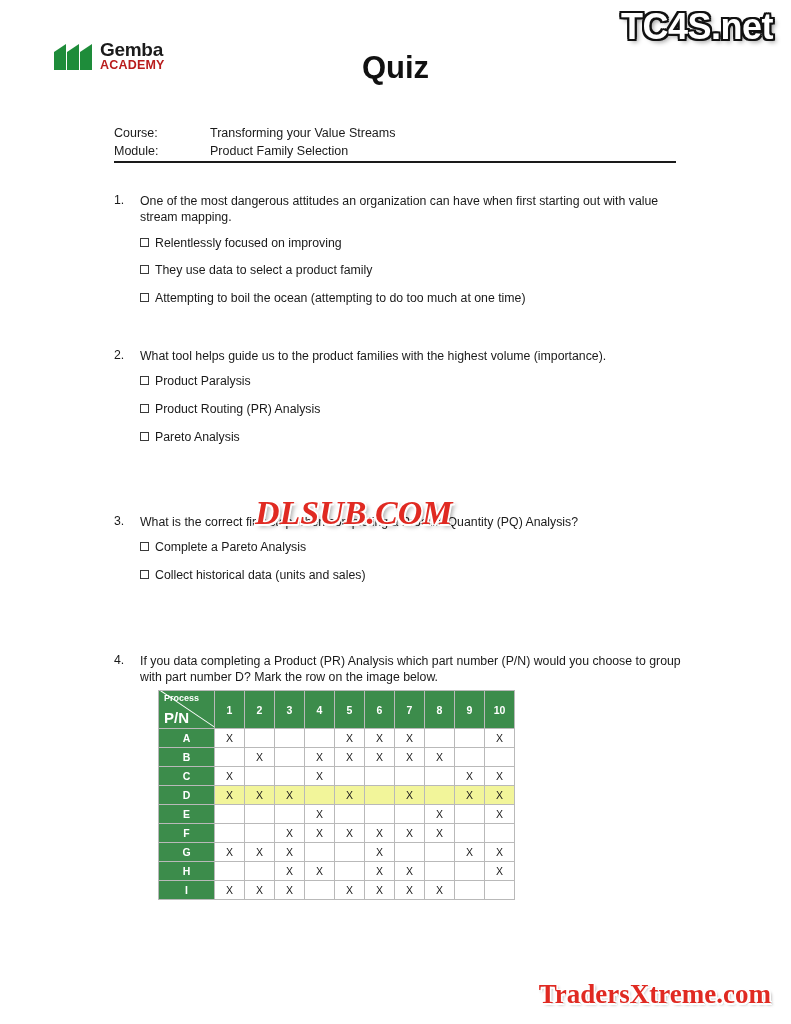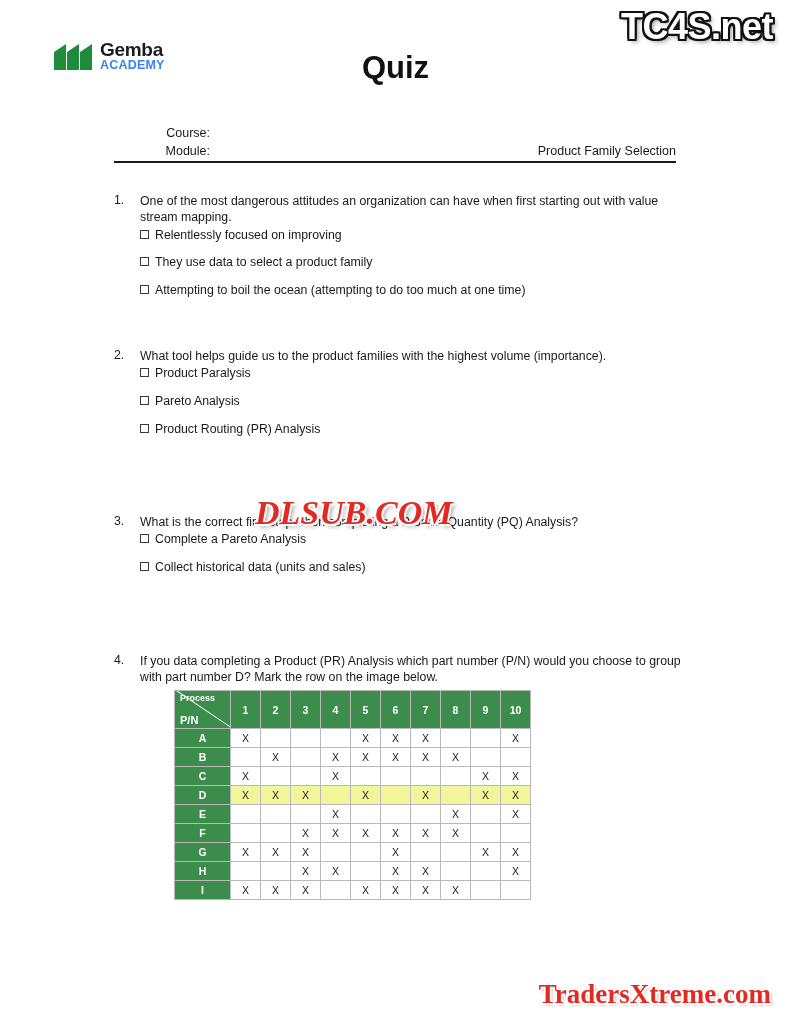--- a/index.html
+++ b/index.html
@@ -87,21 +87,21 @@
   .logo-text { line-height: 1.0; }
   .logo-gemba {
     font-weight: bold;
     font-size: 19px;
     color: #1b1b1b;
     letter-spacing: -0.3px;
   }
   .logo-academy {
     font-weight: bold;
     font-size: 12.5px;
-    color: #3b82f6;
+    color: #b91c1c;
     letter-spacing: 0.2px;
   }
 
   .quiz-title {
     position: absolute;
     left: 0; right: 0;
     top: 50px;
     text-align: center;
     font-size: 31px;
     font-weight: bold;
@@ -113,21 +113,20 @@
     position: absolute;
     left: 114px;
     top: 124px;
     width: 562px;
     font-size: 12.5px;
     color: #1a1a1a;
   }
   .course-row {
     display: flex;
     line-height: 1.45;
-    text-align: right;
   }
   .course-label { width: 96px; flex: none; }
   .course-value { flex: 1; }
   .rule {
     position: absolute;
     left: 114px;
     top: 161px;
     width: 562px;
     height: 2px;
     background: #1a1a1a;
@@ -137,41 +136,41 @@
   .question {
     position: absolute;
     left: 114px;
     width: 575px;
     font-size: 12.3px;
     color: #1a1a1a;
   }
   .q-head { display: flex; }
   .q-num { width: 26px; flex: none; }
   .q-text { flex: 1; line-height: 1.33; }
-  .options { margin-top: 2px; padding-left: 26px; }
+  .options { margin-top: 10px; padding-left: 26px; }
   .option {
     display: flex;
     align-items: flex-start;
     margin-bottom: 13px;
   }
   .checkbox {
     width: 9px;
     height: 9px;
     border: 1px solid #3a3a3a;
     background: #fff;
     flex: none;
     margin-top: 2px;
     margin-right: 6px;
   }
   .opt-label { line-height: 1.2; }
 
   
   .matrix-wrap {
     position: absolute;
-    left: 174px;
+    left: 158px;
     top: 690px;
     border-radius: 27px;
   }
   table.matrix {
     border-collapse: collapse;
     font-size: 10.5px;
     color: #1a1a1a;
   }
   table.matrix td, table.matrix th {
     border: 1px solid #b9b9b9;
@@ -193,21 +192,21 @@
   }
   .corner-proc {
     position: absolute;
     left: 5px; top: 2px;
     font-size: 9px;
     font-weight: bold;
   }
   .corner-pn {
     position: absolute;
     left: 5px; bottom: 2px;
-    font-size: 11px;
+    font-size: 15px;
     font-weight: bold;
   }
   .corner-diag {
     position: absolute;
     left: 0; top: 0;
     width: 100%; height: 100%;
     overflow: hidden;
   }
   .corner-diag::after {
     content: "";
@@ -253,20 +252,21 @@
       <div class="logo-gemba">Gemba</div>
       <div class="logo-academy">ACADEMY</div>
     </div>
   </div>
 
   <div class="quiz-title">Quiz</div>
 
   <div class="course-block">
     <div class="course-row">
       <div class="course-label">Course:</div>
+      <div class="course-value">Transforming your Value Streams</div>
     </div>
     <div class="course-row">
       <div class="course-label">Module:</div>
       <div class="course-value">Product Family Selection</div>
     </div>
   </div>
   <div class="rule"></div>
 
   <div class="question" style="top:193px;">
     <div class="q-head">
@@ -294,25 +294,25 @@
       <div class="q-num">2.</div>
       <div class="q-text">What tool helps guide us to the product families with the highest volume (importance).</div>
     </div>
     <div class="options">
       <div class="option">
         <span class="checkbox"></span>
         <span class="opt-label">Product Paralysis</span>
       </div>
       <div class="option">
         <span class="checkbox"></span>
+        <span class="opt-label">Product Routing (PR) Analysis</span>
+      </div>
+      <div class="option">
+        <span class="checkbox"></span>
         <span class="opt-label">Pareto Analysis</span>
-      </div>
-      <div class="option">
-        <span class="checkbox"></span>
-        <span class="opt-label">Product Routing (PR) Analysis</span>
       </div>
     </div>
   </div>
 
   <div class="question" style="top:514px;">
     <div class="q-head">
       <div class="q-num">3.</div>
       <div class="q-text">What is the correct first step when completing a Product Quantity (PQ) Analysis?</div>
     </div>
     <div class="options">

